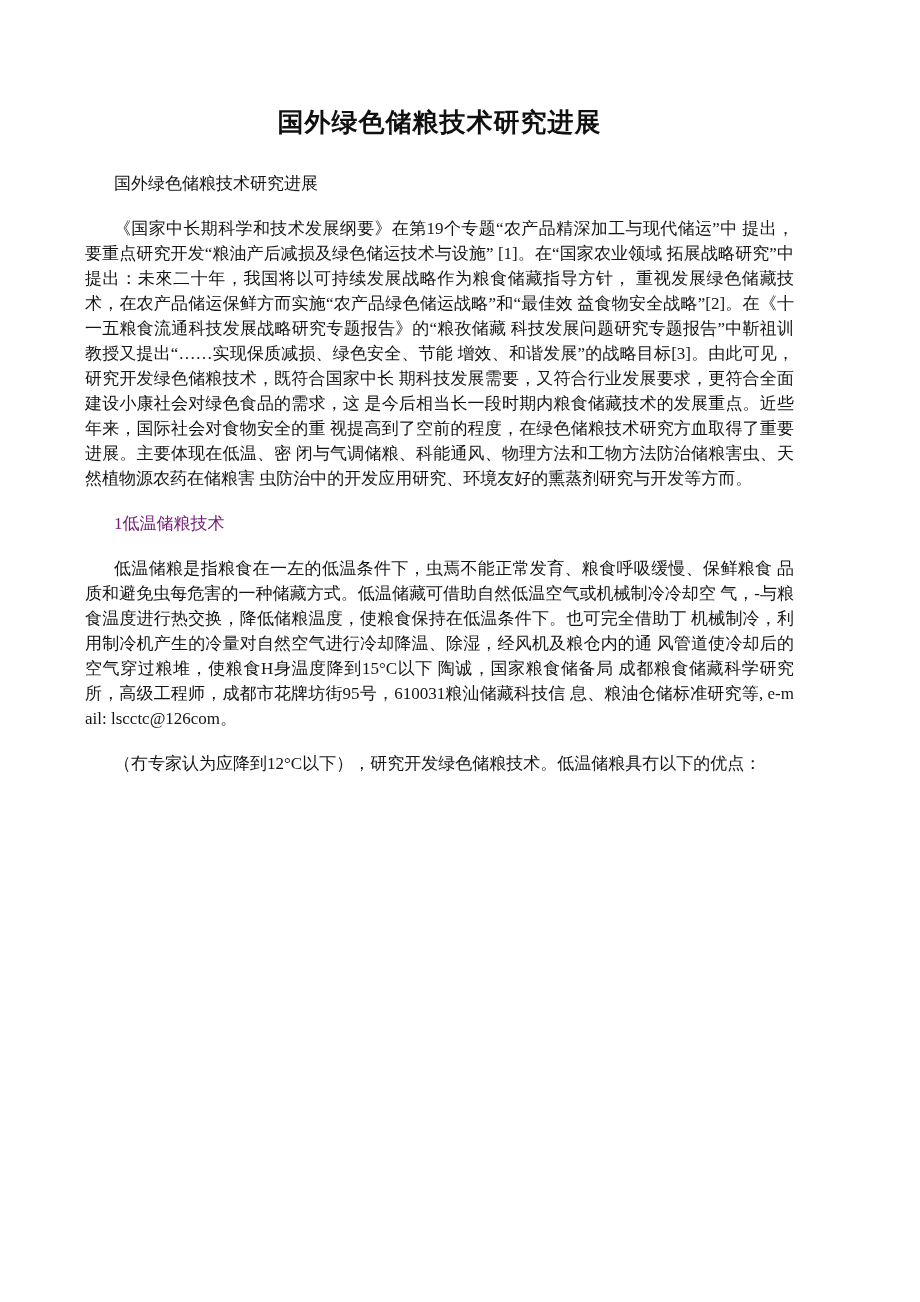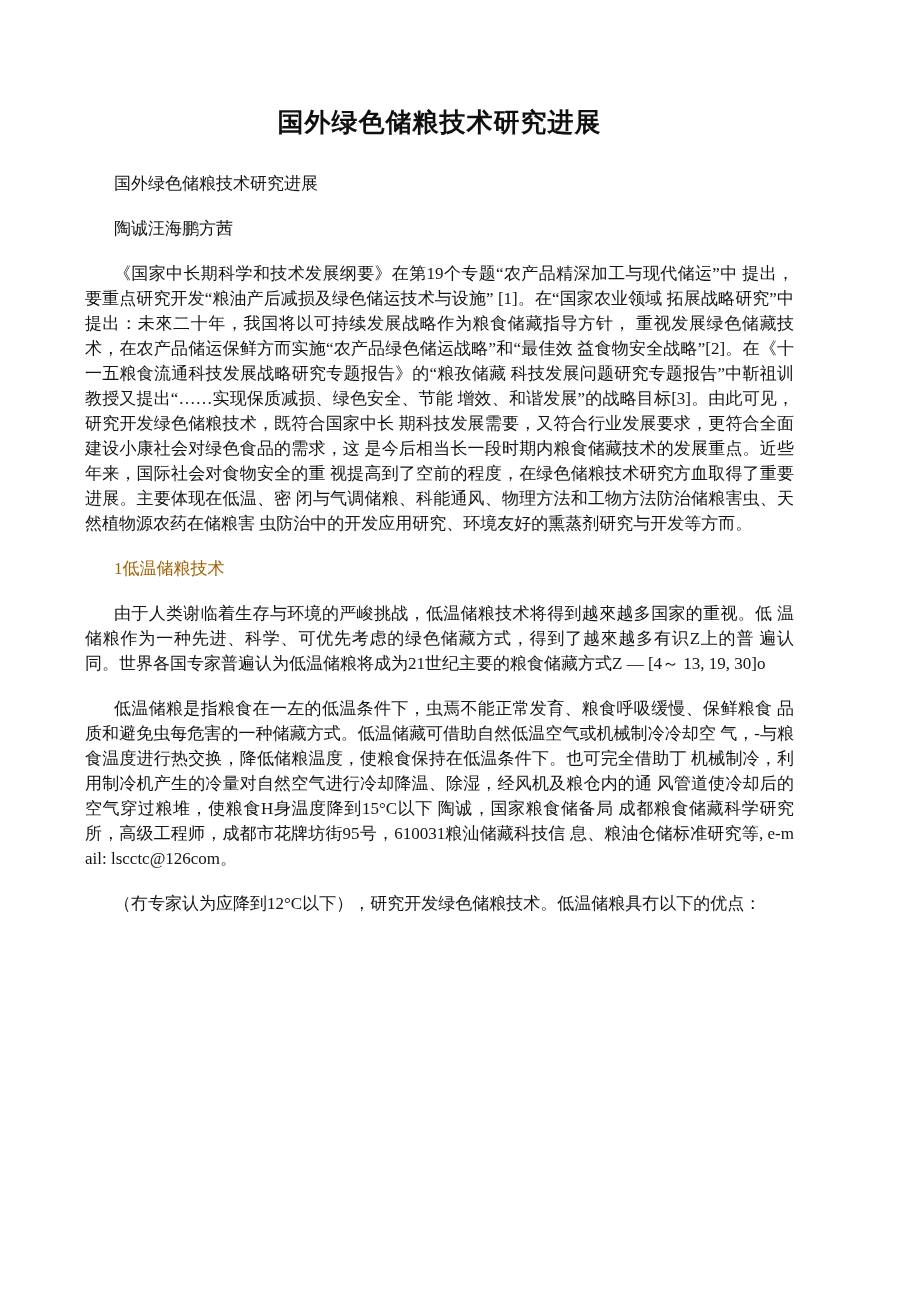--- a/index.html
+++ b/index.html
@@ -37,44 +37,42 @@
     word-break: break-all;
   }
   .single-line {
     text-align: left;
   }
   .section-heading {
     font-size: 17px;
     line-height: 25px;
     margin: 2px 0 20px 0;
     text-indent: 29px;
-    color: #a16207;
+    color: #701a75;
   }
   .li-gap {
     display: inline-block;
     width: 28px;
   }
 </style>
 </head>
 <body>
 
 <div class="page">
 
   <h1 class="doc-title">国外绿色储粮技术研究进展</h1>
 
   <p class="body-text single-line">国外绿色储粮技术研究进展</p>
 
-  <p class="body-text single-line">陶诚汪海鹏方茜</p>
 
 
 
   <p class="body-text">《国家中长期科学和技术发展纲要》在第19个专题“农产品精深加工与现代储运”中 提出，要重点研究开发“粮油产后减损及绿色储运技术与设施” [1]。在“国家农业领域 拓展战略研究”中提出：未來二十年，我国将以可持续发展战略作为粮食储藏指导方针， 重视发展绿色储藏技术，在农产品储运保鲜方而实施“农产品绿色储运战略”和“最佳效 益食物安全战略”[2]。在《十一五粮食流通科技发展战略研究专题报告》的“粮孜储藏 科技发展问题研究专题报告”中靳祖训教授又提出“……实现保质减损、绿色安全、节能 增效、和谐发展”的战略目标[3]。由此可见，研究开发绿色储粮技术，既符合国家中长 期科技发展需要，又符合行业发展要求，更符合全面建设小康社会对绿色食品的需求，这 是今后相当长一段时期内粮食储藏技术的发展重点。近些年来，国际社会对食物安全的重 视提高到了空前的程度，在绿色储粮技术研究方血取得了重要进展。主要体现在低温、密 闭与气调储粮、科能通风、物理方法和工物方法防治储粮害虫、天然植物源农药在储粮害 虫防治中的开发应用研究、环境友好的熏蒸剂研究与开发等方而。</p>
 
   <p class="section-heading">1低温储粮技术</p>
 
-  <p class="body-text">由于人类谢临着生存与环境的严峻挑战，低温储粮技术将得到越來越多国家的重视。低 温储粮作为一种先进、科学、可优先考虑的绿色储藏方式，得到了越來越多有识Z上的普 遍认同。世界各国专家普遍认为低温储粮将成为21世纪主要的粮食储藏方式Z — [4～ 13, 19, 30]o</p>
 
   <p class="body-text">低温储粮是指粮食在一左的低温条件下，虫焉不能正常发育、粮食呼吸缓慢、保鲜粮食 品质和避免虫每危害的一种储藏方式。低温储藏可借助自然低温空气或机械制冷冷却空 气，-与粮食温度进行热交换，降低储粮温度，使粮食保持在低温条件下。也可完全借助丁 机械制冷，利用制冷机产生的冷量对自然空气进行冷却降温、除湿，经风机及粮仓内的通 风管道使冷却后的空气穿过粮堆，使粮食H身温度降到15°C以下 陶诚，国家粮食储备局 成都粮食储藏科学研究所，高级工程师，成都市花牌坊街95号，610031粮汕储藏科技信 息、粮油仓储标准研究等, e-mail: lscctc@126com。</p>
 
   <p class="body-text">（冇专家认为应降到12°C以下），研究开发绿色储粮技术。低温储粮具冇以下的优点：</p>
 
 
 </div>
 
 </body></html>

